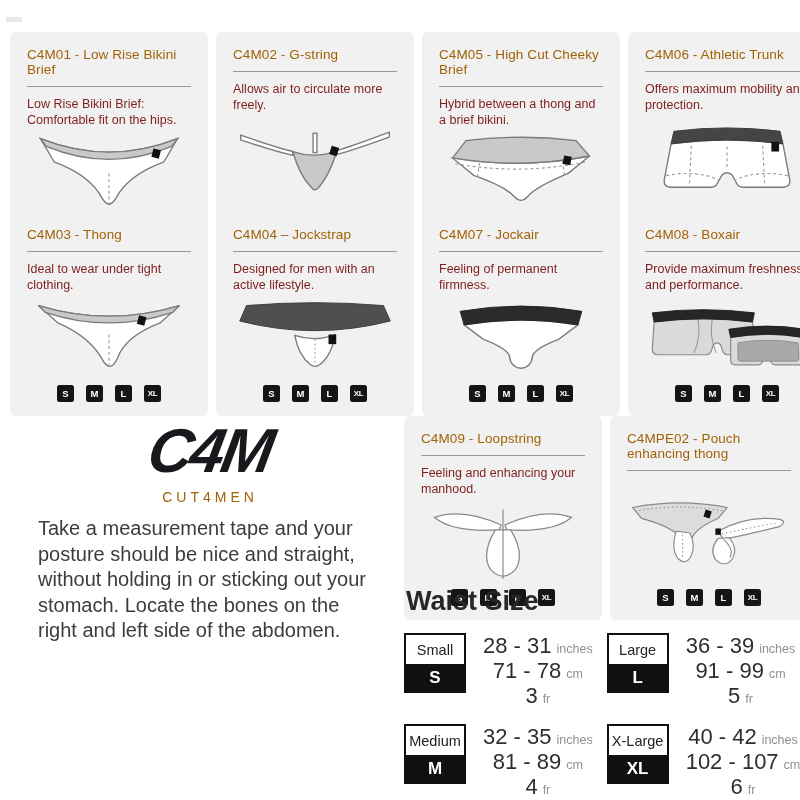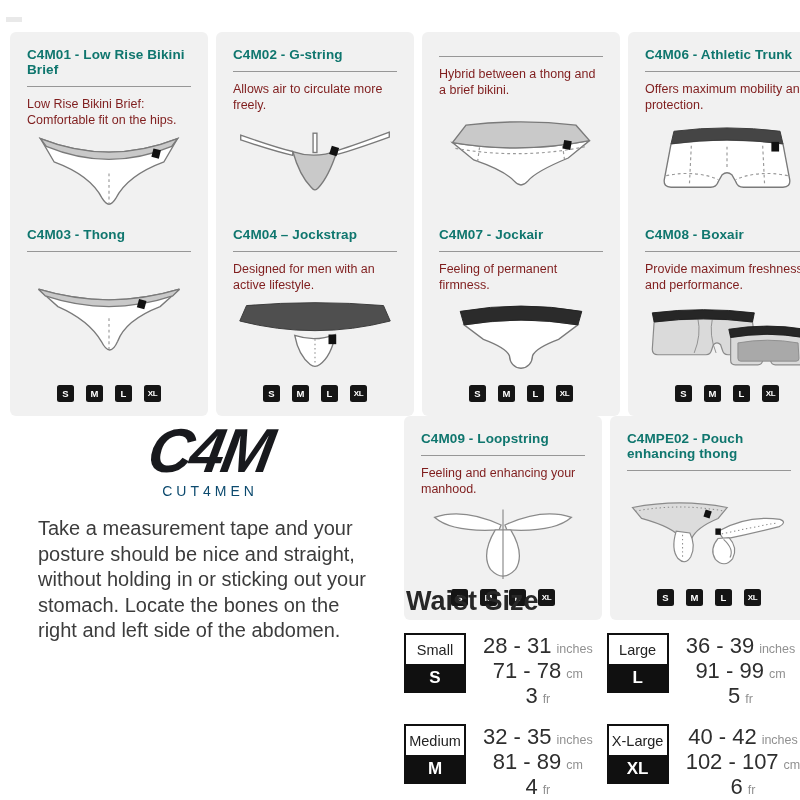--- a/index.html
+++ b/index.html
@@ -6,34 +6,34 @@
   html,body { width:800px; height:800px; background:#ffffff; font-family:"Liberation Sans", sans-serif; position:relative; overflow:hidden; }
 
   .corner-dash { position:absolute; left:6px; top:17px; width:16px; height:5px; background:#e9e9e9; }
 
   .cards-row { position:absolute; display:grid; gap:8px; }
   #row1 { left:10px; top:32px;  width:780px; height:168px; grid-template-columns:repeat(4,1fr); }
   #row2 { left:10px; top:212px; width:780px; height:174px; grid-template-columns:repeat(4,1fr); }
   #row3 { left:404px; top:416px; width:386px; height:182px; grid-template-columns:repeat(2,1fr); }
 
   .card { background:#f1f1f1; border-radius:6px; padding:15px 17px 12px 17px; display:flex; flex-direction:column; }
-  .card-title { font-size:13.5px; font-weight:bold; color:#0f766e; letter-spacing:.1px; }
+  .card-title { font-size:13.5px; font-weight:normal; color:#a16207; letter-spacing:.1px; }
   .card-divider { border-top:1px solid #979797; margin:9px 0 9px 0; }
   .card-desc { font-size:12.5px; color:#7f1d1d; line-height:1.3; min-height:33px; }
   .card-art { flex:1; display:flex; align-items:center; justify-content:center; min-height:0; }
   .card-art svg { width:164px; height:100%; max-height:92px; }
   .card-sizes { display:flex; justify-content:center; gap:12px; padding:2px 0 2px 0; }
   .badge { width:17px; height:17px; background:#151515; color:#ffffff; font-size:9.5px; font-weight:bold;
            display:flex; align-items:center; justify-content:center; border-radius:2.5px; }
   .badge.xl { font-size:8px; letter-spacing:-.3px; }
 
   .logo-block { position:absolute; left:60px; top:418px; width:300px; text-align:center; }
   .logo-text { font-size:62px; font-weight:800; font-style:italic; color:#18191d; letter-spacing:-3px;
                transform:skewX(-10deg); line-height:1.05; }
-  .logo-sub { font-size:14px; letter-spacing:4px; color:#0c4a6e; margin-top:0px; }
+  .logo-sub { font-size:14px; letter-spacing:4px; color:#a16207; margin-top:6px; }
 
   .instructions { position:absolute; left:38px; top:516px; width:340px; color:#3c3c3c; font-size:20px; line-height:1.28; }
   .instructions p + p { margin-top:26px; }
 
   .waist { position:absolute; left:404px; top:586px; width:392px; }
   .waist-title { font-size:27px; font-weight:600; color:#272727; margin:0 0 16px 2px; }
   .waist-grid { display:grid; grid-template-columns:repeat(2,1fr); column-gap:14px; row-gap:16px; }
   .waist-entry { display:flex; gap:17px; align-items:flex-start; }
   .size-box { width:62px; border:2px solid #101010; background:#ffffff; flex:none;text-align:center; }
   .size-name { height:29px; display:flex; align-items:center; justify-content:center; font-size:14.5px; color:#232323; }
@@ -90,20 +90,21 @@
     </div>
     <div class="card-sizes">
       <span class="badge">S</span>
       <span class="badge">M</span>
       <span class="badge">L</span>
       <span class="badge xl">XL</span>
     </div>
   </div>
 
   <div class="card">
+    <div class="card-title">C4M05 - High Cut Cheeky Brief</div>
     <div class="card-divider"></div>
     <div class="card-desc">Hybrid between a thong and a brief bikini.</div>
     <div class="card-art">
       <svg viewBox="0 0 170 92">
         <path class="art-stroke" d="M14 30 Q85 42 156 28 L134 46 Q100 60 92 70 Q85 78 78 70 Q68 59 36 48 Z"></path>
         <path class="art-gray" d="M28 12 Q85 5 142 12 L156 28 Q85 42 14 30 Z"></path>
         <path class="art-dash" d="M17 36 Q85 48 153 34"></path>
         <path class="art-dash" d="M42 35 L40 50"></path>
         <path class="art-dash" d="M128 33 L130 47"></path>
         <rect x="129" y="28" width="8" height="9" fill="#111" transform="rotate(10 133 32)"></rect>
@@ -140,20 +141,21 @@
       <span class="badge xl">XL</span>
     </div>
   </div>
 </div>
 
 <div id="row2" class="cards-row">
 
   <div class="card">
     <div class="card-title">C4M03 - Thong</div>
     <div class="card-divider"></div>
+    <div class="card-desc">Ideal to wear under tight clothing.</div>
     <div class="card-art">
       <svg viewBox="0 0 170 92">
         <path class="art-stroke" d="M12 12 Q85 34 158 12 L138 30 Q102 44 94 66 Q86 84 77 66 Q64 44 32 30 Z"></path>
         <path class="art-gray" d="M12 12 Q85 34 158 12 L151 19 Q85 41 19 19 Z"></path>
         <line class="art-dash" x1="85" y1="42" x2="85" y2="74"></line>
         <rect x="115" y="23" width="8" height="9" fill="#111" transform="rotate(15 119 27)"></rect>
       </svg>
     </div>
     <div class="card-sizes">
       <span class="badge">S</span>

